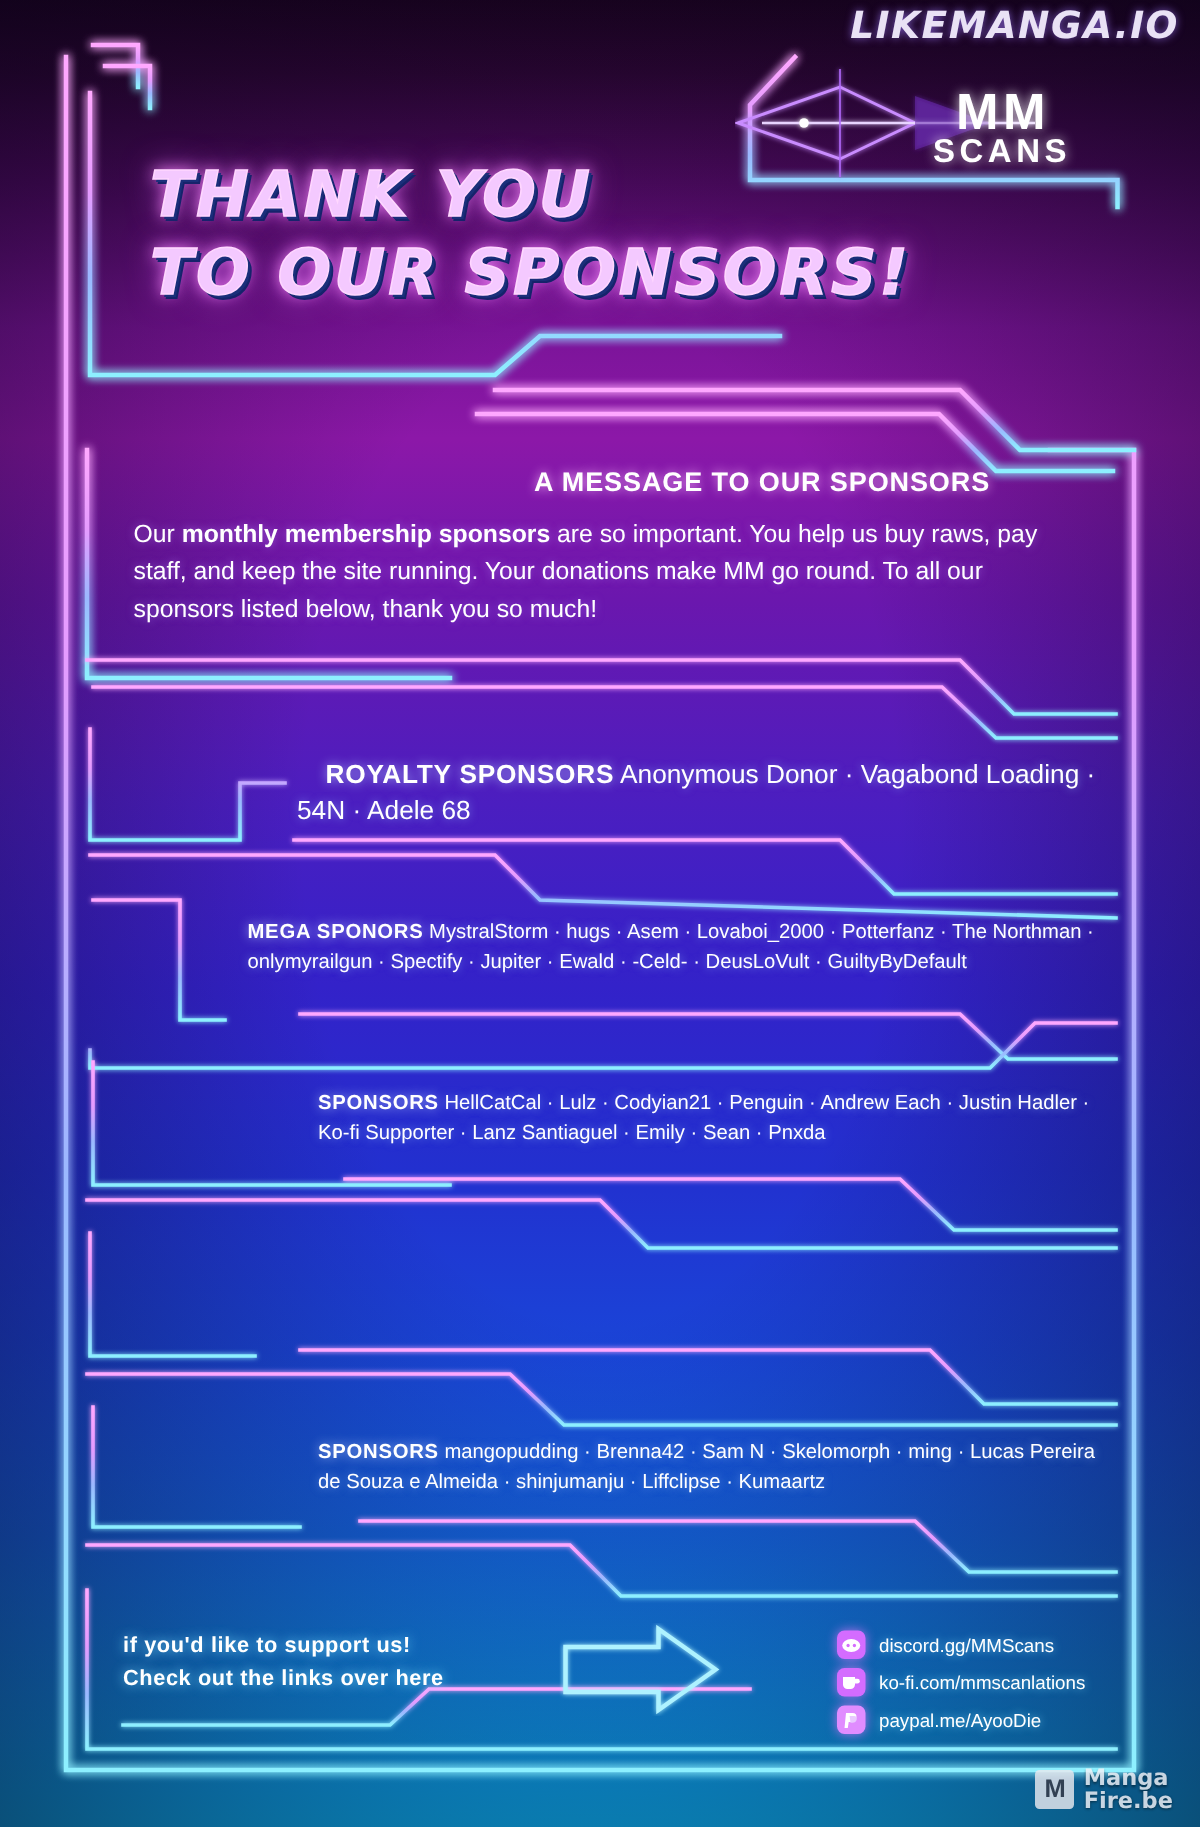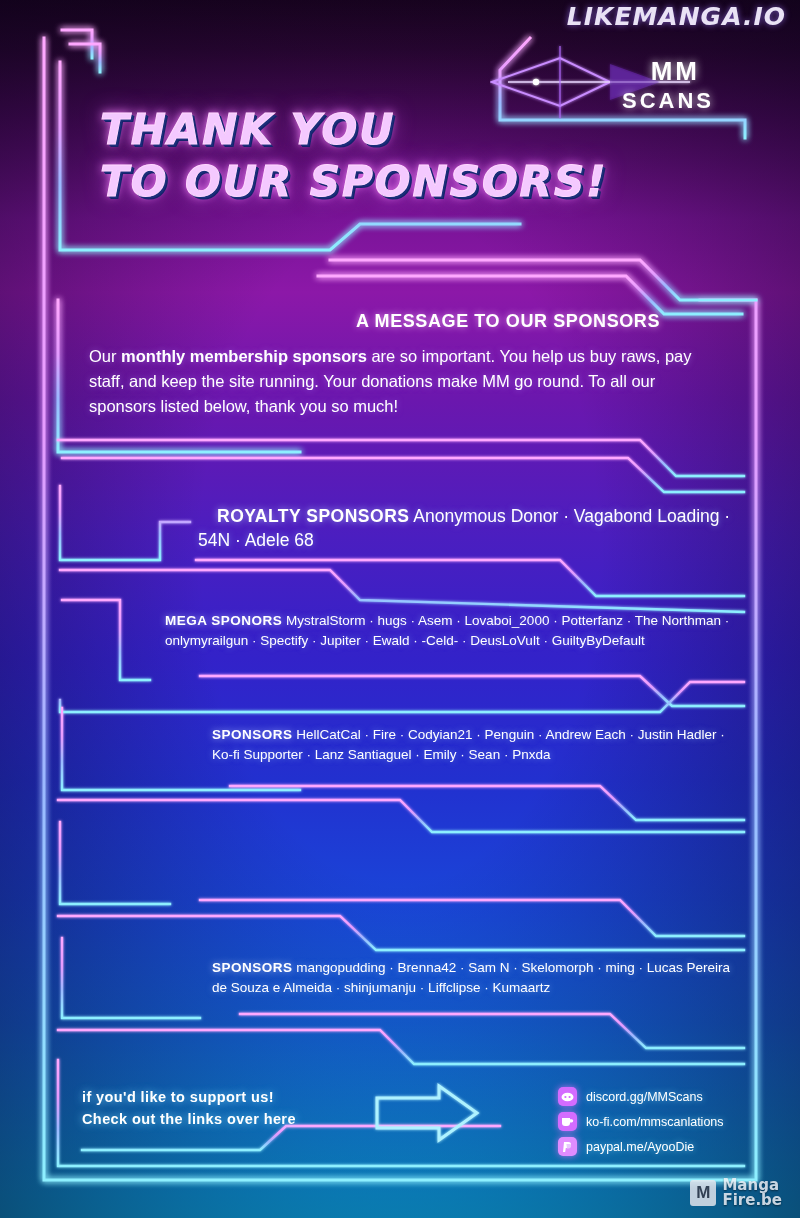--- a/index.html
+++ b/index.html
@@ -57,21 +57,21 @@
 
   
   .logo {
     position: absolute;
     top: 28px; left: 490px;
     width: 230px; height: 90px;
     z-index: 30;
   }
   .logo .mm {
     position: absolute; right: 20px; top: 28px;
-    font-weight: bold; font-size: 26px; letter-spacing: 3px;
+    font-weight: bold; font-size: 34px; letter-spacing: 3px;
     color: #fff;
     text-shadow: 0 0 8px rgba(255,255,255,0.8);
   }
   .logo .scans {
     position: absolute; right: 6px; top: 60px;
     font-weight: bold; font-size: 22px; letter-spacing: 3px;
     color: #fff;
     text-shadow: 0 0 8px rgba(255,255,255,0.8);
   }
   .logo svg { position: absolute; left: 0; top: 14px; }
@@ -306,21 +306,21 @@
     <span class="names">Anonymous Donor · Vagabond Loading · 54N · Adele 68</span>
   </div>
 
   <div class="tier tier-mega">
     <span class="label">MEGA SPONORS</span>
     <span class="names">MystralStorm · hugs · Asem · Lovaboi_2000 · Potterfanz · The Northman · onlymyrailgun · Spectify · Jupiter · Ewald · -Celd- · DeusLoVult · GuiltyByDefault</span>
   </div>
 
   <div class="tier tier-s1">
     <span class="label">SPONSORS</span>
-    <span class="names">HellCatCal · Fire · Codyian21 · Penguin · Andrew Each · Justin Hadler · Ko-fi Supporter · Lanz Santiaguel · Emily · Sean · Pnxda</span>
+    <span class="names">HellCatCal · Lulz · Codyian21 · Penguin · Andrew Each · Justin Hadler · Ko-fi Supporter · Lanz Santiaguel · Emily · Sean · Pnxda</span>
   </div>
 
 
   <div class="tier tier-s3">
     <span class="label">SPONSORS</span>
     <span class="names">mangopudding · Brenna42 · Sam N · Skelomorph · ming · Lucas Pereira de Souza e Almeida · shinjumanju · Liffclipse · Kumaartz</span>
   </div>
 
   <div class="cta">
     <div>if you'd like to support us!</div>

